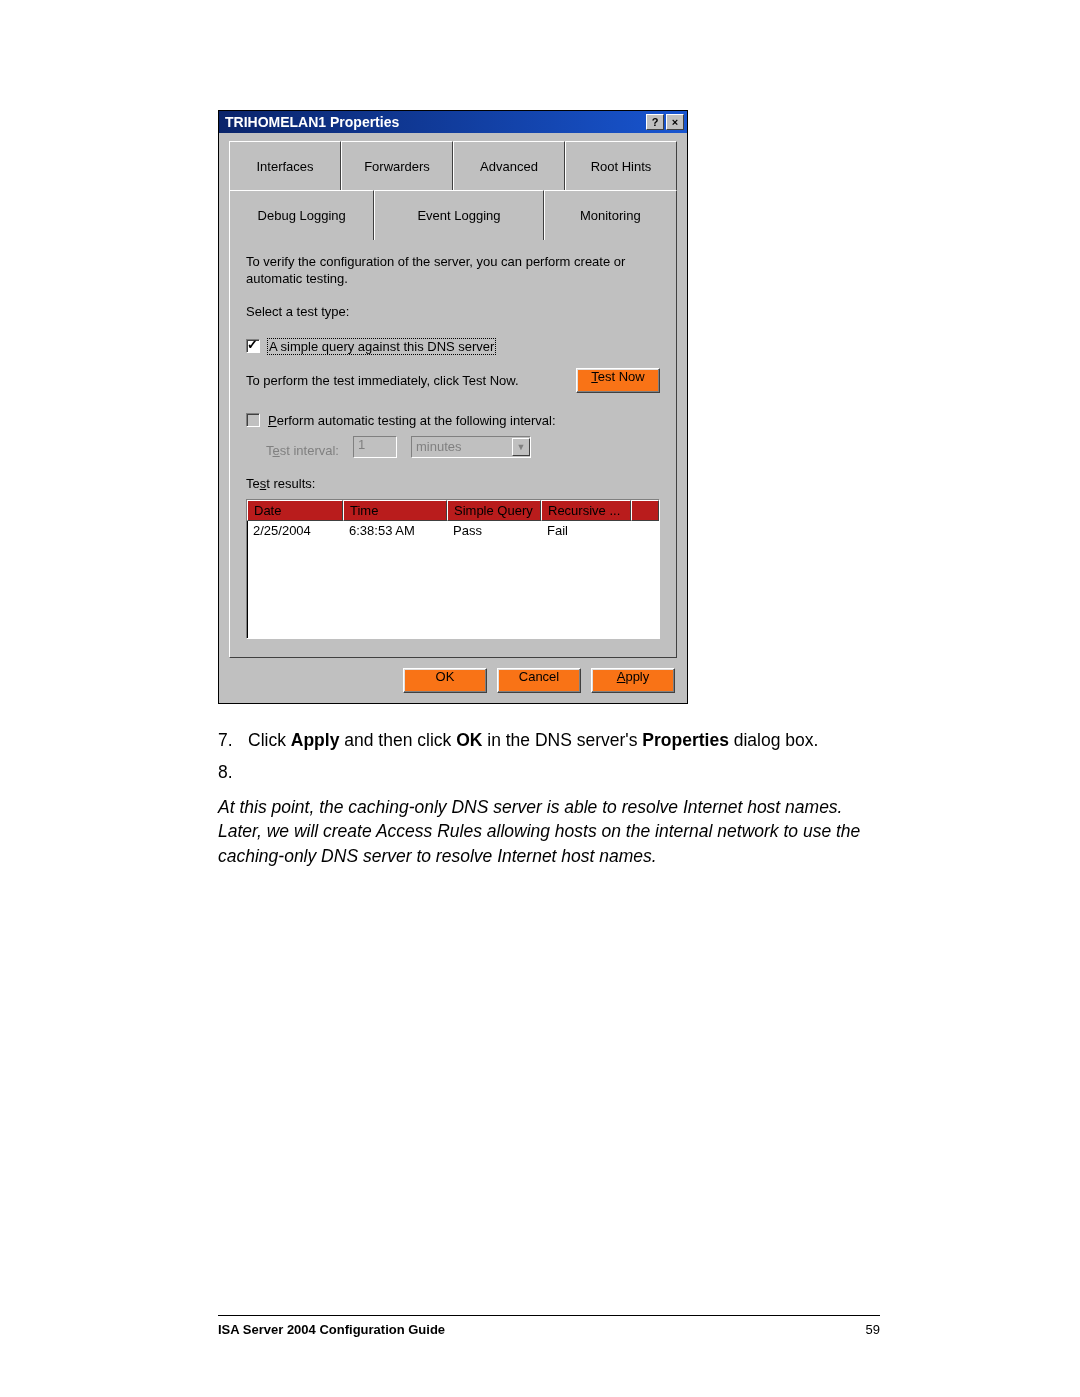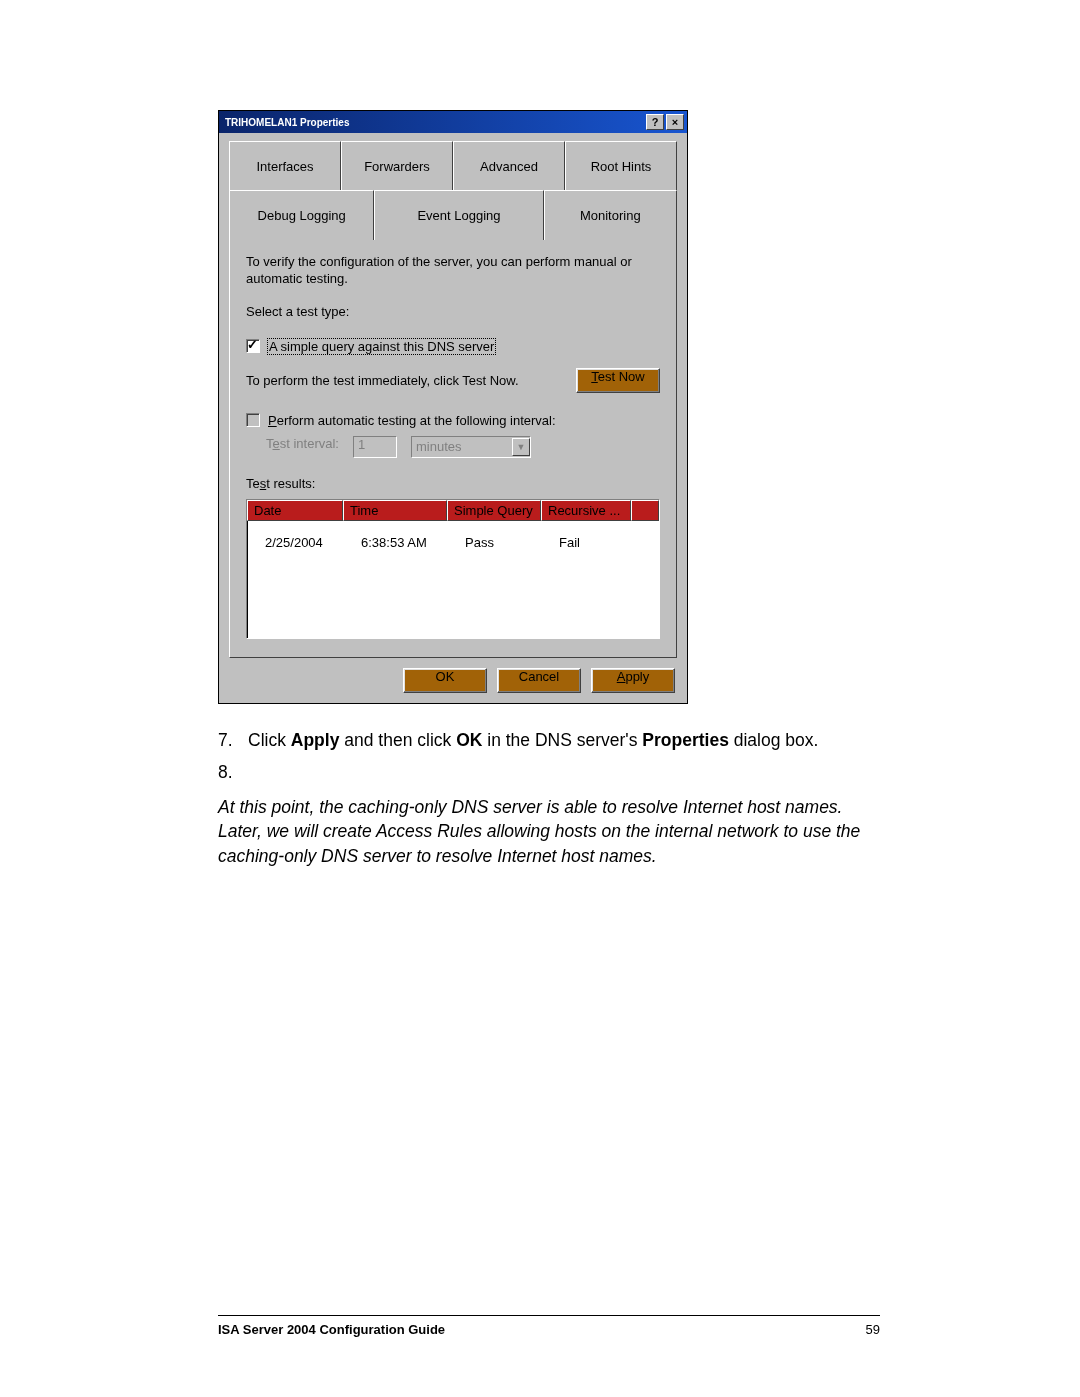--- a/index.html
+++ b/index.html
@@ -30,21 +30,21 @@
     display: flex;
     align-items: center;
     justify-content: space-between;
     background: linear-gradient(to right, #0a246a, #1855d0);
     height: 22px;
     padding: 0 3px 0 6px;
   }
   .titlebar-title {
     color: #fff;
     font-weight: bold;
-    font-size: 10px;
+    font-size: 14px;
   }
   .titlebar-btns {
     display: flex;
     gap: 2px;
   }
   .titlebar-btn {
     width: 18px;
     height: 16px;
     background: #c0c0c0;
     border: 1px solid #fff;
@@ -139,34 +139,34 @@
   .row-flex {
     display: flex;
     align-items: center;
     justify-content: space-between;
     margin: 14px 0 16px 0;
     gap: 8px;
   }
   .win-btn {
     min-width: 84px;
     height: 25px;
-    background: #a16207;
+    background: #f97316;
     border: 1px solid #fff;
     border-right-color: #404040;
     border-bottom-color: #404040;
     box-shadow: inset -1px -1px 0 #808080, inset 1px 1px 0 #dfdfdf;
     font-family: Tahoma, sans-serif;
     font-size: 13px;
     text-align: center;
     padding: 0 10px;
   }
 
   .interval-row {
     display: flex;
-    align-items: flex-start;
+    align-items: flex-end;
     gap: 14px;
     margin: 6px 0 18px 20px;
   }
   .disabled-text { color: #808080; }
   .num-input {
     width: 44px;
     height: 22px;
     background: #c0c0c0;
     border: 1px solid #808080;
     border-right-color: #fff;
@@ -225,22 +225,21 @@
     white-space: nowrap;
     overflow: hidden;
   }
   .col-date { width: 96px; }
   .col-time { width: 104px; }
   .col-simple { width: 94px; }
   .col-recursive { width: 90px; }
   .col-fill { flex: 1; }
   .results-row {
     display: flex;
-    padding: 2px 12px;
-    margin-top: 12px;
+    padding: 2px 0;
   }
   .results-row div {
     padding: 0 6px;
     font-size: 13px;
   }
 
   .bottom-btns {
     display: flex;
     justify-content: flex-end;
     gap: 10px;
@@ -302,21 +301,21 @@
         <div class="tab">Advanced</div>
         <div class="tab">Root Hints</div>
       </div>
       <div class="tab-row front">
         <div class="tab" style="flex:1.2">Debug Logging</div>
         <div class="tab" style="flex:1.4">Event Logging</div>
         <div class="tab active" style="flex:1.1">Monitoring</div>
       </div>
 
       <div class="tab-content">
-        <div class="desc">To verify the configuration of the server, you can perform manual or automatic testing.</div>
+        <div class="desc">To verify the configuration of the server, you can perform create or automatic testing.</div>
         <div class="lbl">Select a test type:</div>
 
         <div class="checkbox-row">
           <div class="checkbox checked"></div>
           <span class="dotted-focus"><span>A simple query against this DNS server</span></span>
         </div>
 
         <div class="row-flex">
           <span>To perform the test immediately, click Test Now.</span>
           <div class="win-btn"><span class="underline-letter">T</span><span>est Now</span></div>

